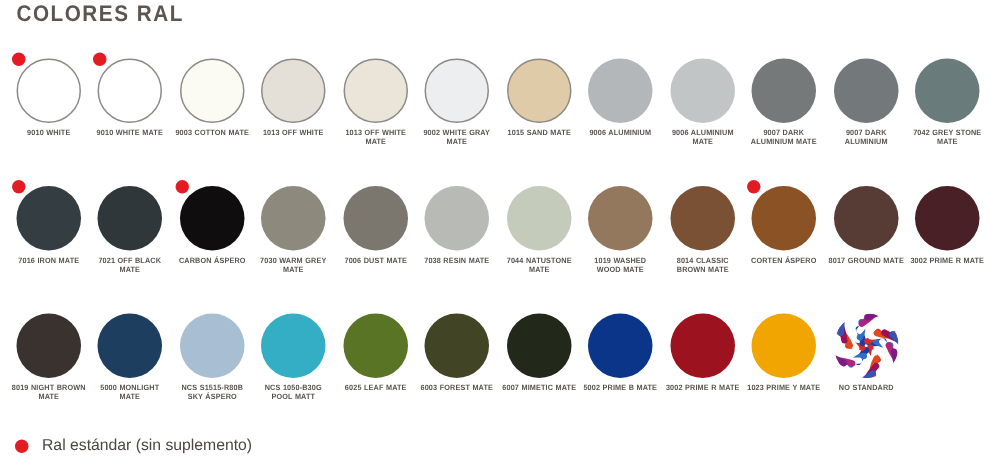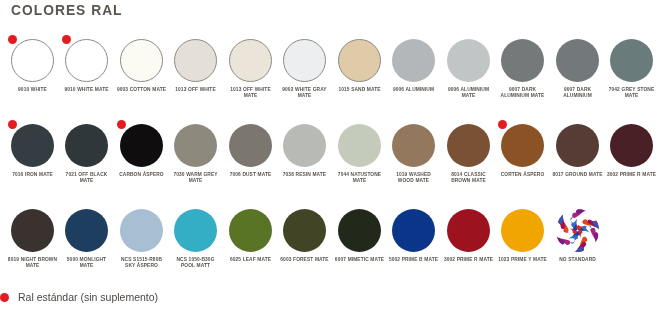--- a/index.html
+++ b/index.html
@@ -92,21 +92,21 @@
     letter-spacing: 0.1px;
     color: #58524d;
     text-align: center;
     text-transform: uppercase;
     transform: scaleX(0.95);
     width: 53px;
     word-spacing: 0.2px;
   }
   .legend {
     position: absolute;
-    left: 0;
+    left: 10px;
     top: 291px;
     display: flex;
     flex-direction: row;
     align-items: center;
   }
   .legend-dot {
     width: 9px;
     height: 9px;
     border-radius: 50%;
     background: #e31c23;

